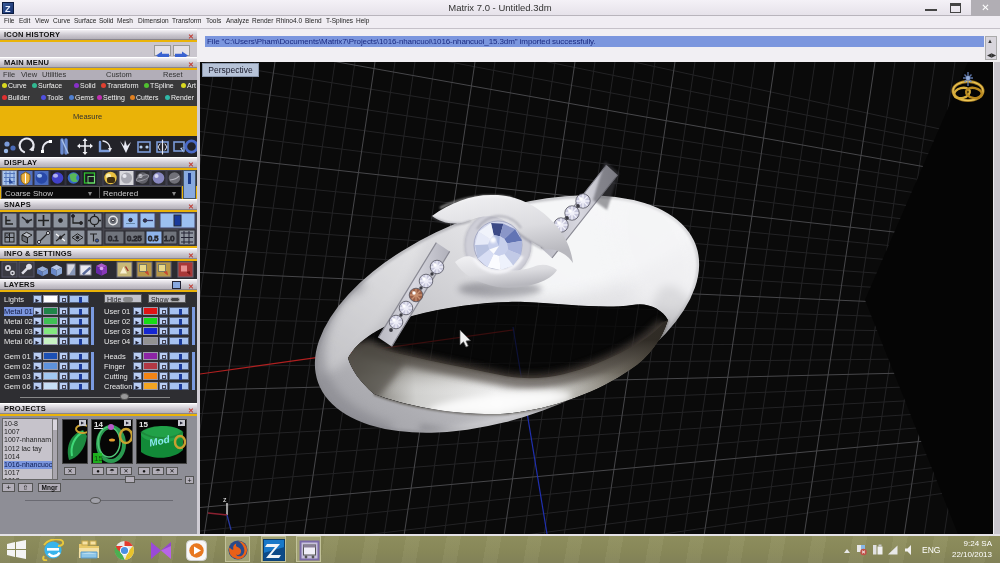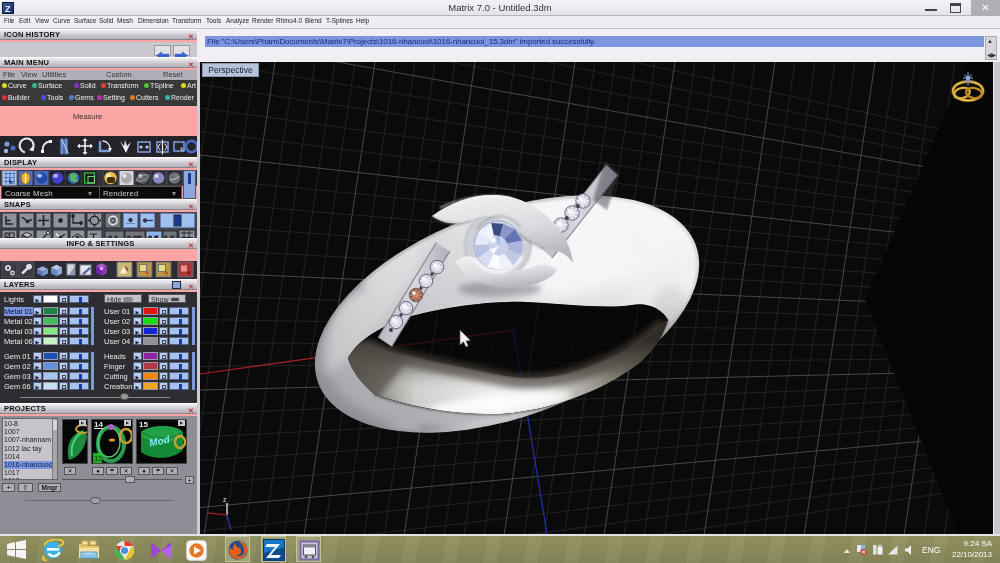--- a/index.html
+++ b/index.html
@@ -40,21 +40,21 @@
       <div class="abs" style="left:305px;top:1px;font-size:6.5px;color:#222;">Blend</div>
       <div class="abs" style="left:326px;top:1px;font-size:6.5px;color:#222;">T-Splines</div>
       <div class="abs" style="left:356px;top:1px;font-size:6.5px;color:#222;">Help</div>
     </div>
 <div class="abs" style="left:197px;top:29px;width:803px;height:33px;background:#f1eff3;">
  <div class="abs" style="left:8px;top:7px;width:779px;height:11px;background:#7b96de;font-size:8px;color:#1a2a80;line-height:11px;padding-left:2px;white-space:nowrap;letter-spacing:-0.1px;overflow:hidden;">File "C:\Users\Pham\Documents\Matrix7\Projects\1016-nhancuoi\1016-nhancuoi_15.3dm" imported successfully.</div>
  <div class="abs" style="left:788px;top:7px;width:12px;height:24px;background:#d8d5dc;border:1px solid #aaa;"></div>
  <div class="abs" style="left:790px;top:9px;font-size:6px;color:#333;">▲</div>
  <div class="abs" style="left:790px;top:22px;font-size:6px;color:#333;">◀▶</div>
 </div>
-    <div class="abs" style="left:0;top:29px;width:197px;height:505px;background:#fca5a5;">
+    <div class="abs" style="left:0;top:29px;width:197px;height:505px;background:#eab308;">
       <div class="hdr" style="top:0px;">ICON HISTORY<span class="x">✕</span></div>
       <div class="abs" style="left:0;top:13px;width:197px;height:15px;background:#cac6ce;">
         <div class="abs" style="left:154px;top:3px;width:17px;height:11px;background:#e4e1e7;border:1px solid #999;"><svg width="15" height="9">
             <path d="M1 4.5 L7 0.5 L7 2.8 L14 2.8 L14 6.2 L7 6.2 L7 8.5 Z" fill="#3a62d0"></path>
           </svg></div>
         <div class="abs" style="left:173px;top:3px;width:17px;height:11px;background:#e4e1e7;border:1px solid #999;"><svg width="15" height="9">
             <path d="M14 4.5 L8 0.5 L8 2.8 L1 2.8 L1 6.2 L8 6.2 L8 8.5 Z" fill="#3a62d0"></path>
           </svg></div>
       </div>
       <div class="hdr" style="top:28px;">MAIN MENU<span class="x">✕</span></div>
@@ -146,21 +146,21 @@
             <circle cx="156.5" cy="6" r="2.1" fill="#d8d8f0"></circle>
 <rect x="167" y="0.5" width="15" height="15" fill="#2e2e34" stroke="#445"></rect>
             <circle cx="174.5" cy="8" r="5.8" fill="#707078"></circle>
             <path d="M170 10 a6.5 2.2 -20 0 0 9 -4" fill="none" stroke="#b8b8c0" stroke-width="1.2"></path>
 </g>
         </svg></div>
       <div class="abs" style="left:183px;top:141px;width:13px;height:29px;background:#88aae0;border:1px solid #456;">
         <div class="abs" style="left:4px;top:2px;width:3px;height:11px;background:#1a3a8a;"></div>
       </div>
       <div class="abs" style="left:1px;top:157px;width:181px;height:13px;background:#0a0a0a;border:1px solid #555;color:#c8c8c8;font-size:8px;">
-        <span class="abs" style="left:3px;top:2px;">Coarse Mesh</span>
+        <span class="abs" style="left:3px;top:2px;">Coarse Show</span>
         <span class="abs" style="left:86px;top:2px;color:#888;">▾</span>
         <span class="abs" style="left:97px;top:0px;width:1px;height:13px;background:#555;"></span>
         <span class="abs" style="left:101px;top:2px;">Rendered</span>
         <span class="abs" style="left:170px;top:2px;color:#888;">▾</span>
       </div>
       <div class="hdr" style="top:170px;">SNAPS<span class="x">✕</span></div>
       <div class="abs" style="left:0;top:183px;width:197px;height:17px;background:#45454c;"><svg width="197" height="17">
 <g stroke="#2a2a30" fill="none">
 <rect x="2" y="1" width="15" height="15" fill="#8e949e"></rect>
             <path d="M6 4v8h7 M6 8.5h4.5" stroke="#222" stroke-width="1.5"></path>
@@ -219,21 +219,21 @@
 <rect x="125" y="2" width="20" height="13" fill="#70747c"></rect>
             <text x="127" y="11.5" font-size="7.5" fill="#2a2a2a" font-family="Liberation Sans">0.25</text>
 <rect x="146" y="2" width="16" height="13" fill="#8fb4ec"></rect>
             <text x="148" y="11.5" font-size="7.5" fill="#4a5a8a" font-family="Liberation Sans">0.5</text>
 <rect x="163" y="2" width="14" height="13" fill="#70747c"></rect>
             <text x="164" y="11.5" font-size="7.5" fill="#2a2a2a" font-family="Liberation Sans">1.0</text>
 <rect x="179" y="1" width="16" height="15" fill="#8e949e"></rect>
             <path d="M181 4h12M181 8.5h12M181 13h12M184 2v13M189 2v13" stroke="#223" stroke-width="1"></path>
 </g>
         </svg></div>
-      <div class="hdr" style="top:209px;text-align:center;">INFO &amp; SETTINGS<span class="x">✕</span></div>
+      <div class="hdr" style="top:219px;">INFO &amp; SETTINGS<span class="x">✕</span></div>
       <div class="abs" style="left:0;top:232px;width:197px;height:18px;background:#2c2c32;"><svg width="197" height="18">
 <g fill="none">
 <rect x="2" y="1" width="15" height="15" fill="#3a3a42" stroke="#556"></rect>
             <circle cx="8" cy="7" r="3" fill="#d8d8e0"></circle>
             <circle cx="8" cy="7" r="1.2" fill="#3a3a42"></circle>
             <circle cx="12.5" cy="12" r="2.4" fill="#d8d8e0"></circle>
             <circle cx="12.5" cy="12" r="1" fill="#3a3a42"></circle>
 <rect x="19" y="1" width="15" height="15" fill="#3a3a42" stroke="#556"></rect>
             <path d="M23 13.5 l5-5 a3 3 0 1 0 -1.8-1.8l-5 5z" fill="#e0e0e8"></path>
 <g>

